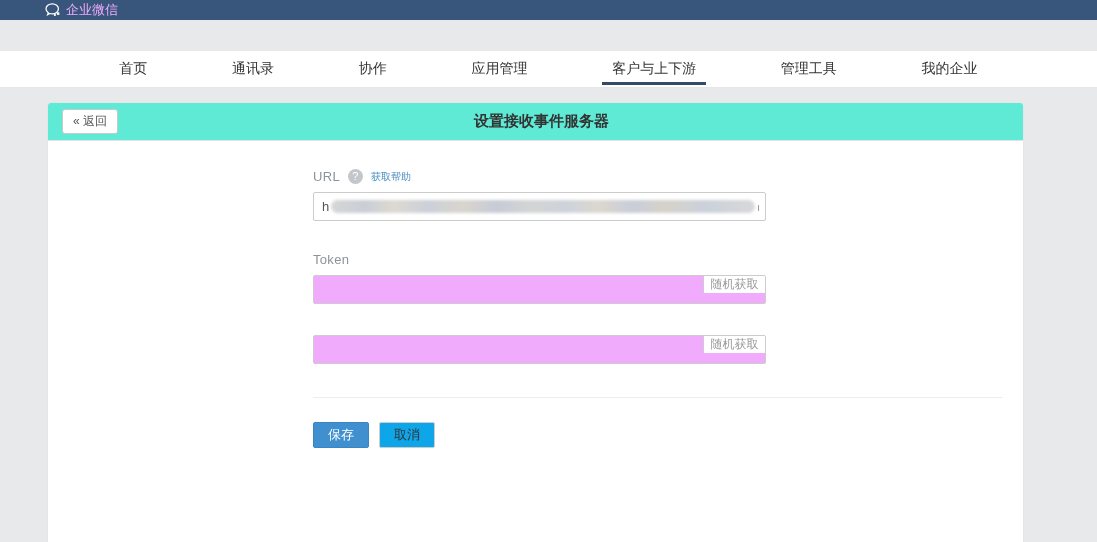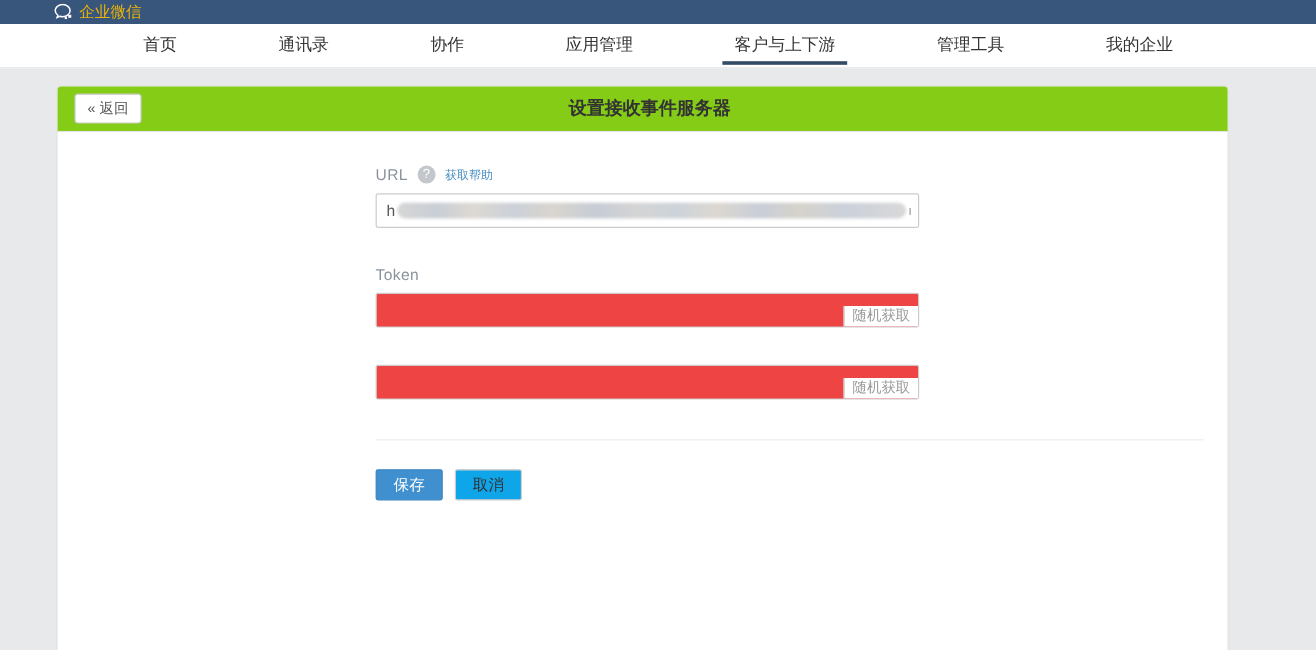--- a/index.html
+++ b/index.html
@@ -1,46 +1,46 @@
 <!DOCTYPE html>
 <html><head>
 <meta charset="utf-8">
 <style>
   * { margin:0; padding:0; box-sizing:border-box; }
   html,body { width:1097px; height:542px; overflow:hidden; }
   body { font-family:"Liberation Sans","DejaVu Sans",sans-serif; background:#e8e9eb; }
 
   
   .topbar { height:20px; background:#38567c; display:flex; align-items:center; justify-content:space-between; padding:0 14px 0 45px; }
-  .logo { display:flex; align-items:center; color:#eab308; font-size:13px; gap:5px;text-align:center; }
+  .logo { display:flex; align-items:center; color:#f0abfc; font-size:13px; gap:5px;text-align:center; }
   .logo svg { display:block; }
   .topbar-links { display:flex; align-items:center; }
   .topbar-link { color:#e8edf3; font-size:12px; text-decoration:none; cursor:pointer; }
   .topbar-link + .topbar-link { margin-left:10px; padding-left:10px; border-left:1px solid rgba(255,255,255,0.35); }
 
   
-  .nav { height:37px; background:#fff; border-bottom:1px solid #e4e6e8; display:flex; align-items:stretch; justify-content:space-around; padding:0 77px; }
+  .nav { height:37px; background:#fff; border-bottom:1px solid #e4e6e8; display:flex; align-items:stretch; justify-content:space-around; padding:0 77px;margin-top:31px; }
   .nav-item { display:flex; align-items:center; font-size:14px; color:#333; cursor:pointer; position:relative; padding:0 6px; }
   .nav-item.active::after { content:""; position:absolute; left:-4px; right:-4px; bottom:2px; height:3px; background:#344b66; }
 
   
   .main { height:485px; padding-top:15px; }
   .panel { margin-left:48px; width:975px; height:470px; background:#fff; border-radius:3px 3px 0 0; box-shadow:0 0 2px rgba(0,0,0,0.06); }
-  .panel-header { height:38px; background:#84cc16; border-bottom:1px solid #e3e3e5; border-radius:3px 3px 0 0; display:flex; align-items:center; position:relative; padding:0 14px; }
+  .panel-header { height:38px; background:#5eead4; border-bottom:1px solid #e3e3e5; border-radius:3px 3px 0 0; display:flex; align-items:center; position:relative; padding:0 14px; }
   .back-btn { background:#fff; border:1px solid #c9c9c9; border-radius:3px; font-size:12px; color:#555; padding:4px 10px; cursor:pointer; line-height:1.2; }
   .panel-title { position:absolute; left:12px; right:0; text-align:center; font-size:15px; font-weight:bold; color:#333; pointer-events:none; }
 
   
   .form { margin:0 20px 0 265px; padding-top:28px; }
   .field { margin-bottom:31px; }
   .field-label-row { display:flex; align-items:center; gap:8px; margin-bottom:8px; }
   .field-label { font-size:13px; color:#8b949c; letter-spacing:0.3px; }
   .help-icon { width:15px; height:15px; border-radius:50%; background:#c3c7cc; color:#fff; font-size:11px; line-height:15px; text-align:center; cursor:pointer; user-select:none; }
   .help-link { font-size:10px; color:#4a8fc2; text-decoration:none; cursor:pointer; }
-  .input-group { width:453px; height:29px; border:1px solid #ccc; border-radius:2px; background:#ef4444; display:flex; align-items:flex-end; }
+  .input-group { width:453px; height:29px; border:1px solid #ccc; border-radius:2px; background:#f0abfc; display:flex; align-items:flex-start; }
   .input-group input { flex:1; border:none; outline:none; padding:0 8px; font-size:13px; color:#333; font-family:inherit; background:transparent; min-width:0; }
   .rand-btn { width:62px; border:none; border-left:1px solid #ccc; background:#fff; color:#999; font-size:12px; cursor:pointer; font-family:inherit; }
   .url-box { width:453px; height:29px; border:1px solid #ccc; border-radius:2px; background:#fff; display:flex; align-items:center; padding:0 5px 0 8px; cursor:text; }
   .url-prefix { font-size:13px; color:#555; }
   .url-mosaic { flex:1; height:13px; margin:0 2px; border-radius:7px;
     background:linear-gradient(90deg,#d6d6d6,#c9ced6 8%,#ddd9d2 15%,#cbd0d8 23%,#d9d5ce 31%,#c6ccd5 39%,#d4d4d4 47%,#cdd3db 55%,#dcd7cf 63%,#c8ced8 71%,#d6d2cb 79%,#cbd1da 88%,#d8d8d8 100%);
     filter:blur(1.5px); }
   .url-suffix { font-size:11px; color:#999; }
 
   .form-divider { border:none; border-top:1px solid #ededee; margin:33px 0 0 0; }

